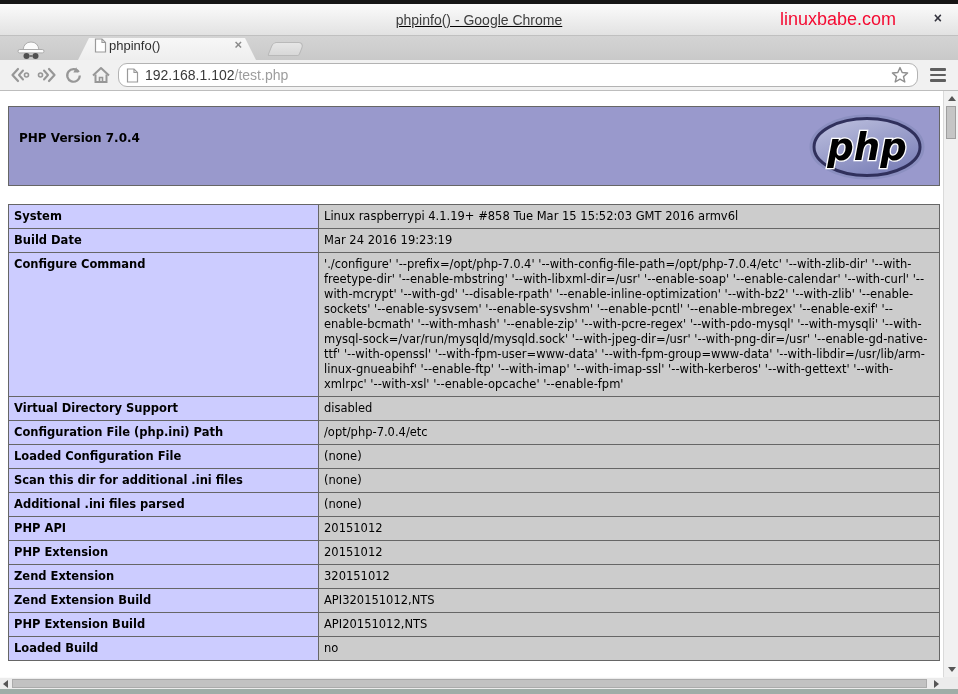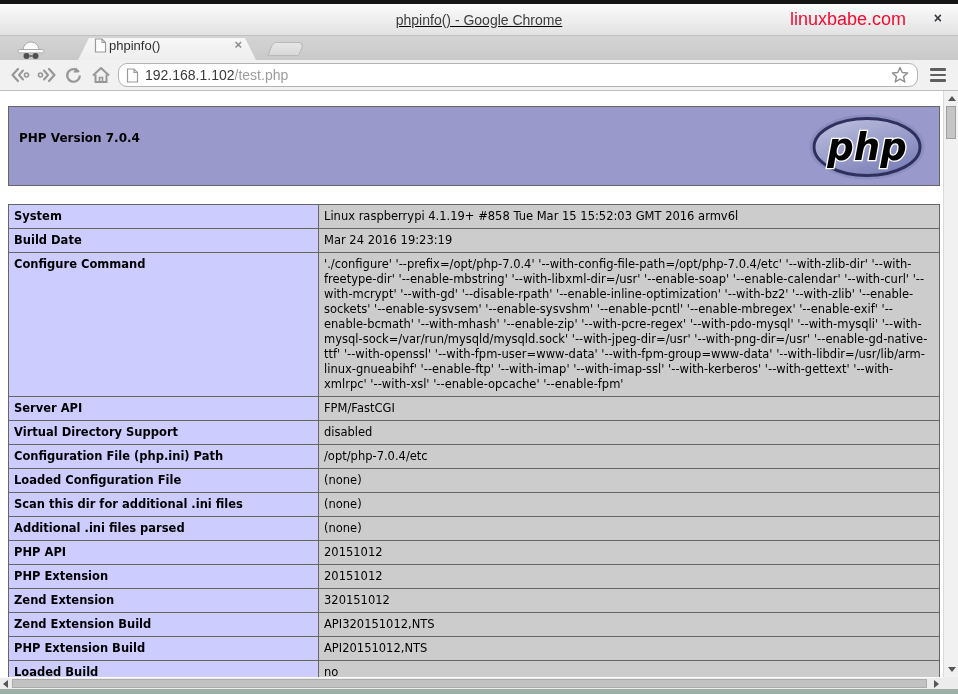--- a/index.html
+++ b/index.html
@@ -6,21 +6,21 @@
   html, body { width: 958px; height: 694px; overflow: hidden; }
   body { font-family: "Liberation Sans", sans-serif; background: #fff; }
   .window { width: 958px; height: 694px; display: flex; flex-direction: column; }
 
   
   .top-edge { height: 4px; background: #161616; flex: 0 0 auto; }
   .titlebar { height: 32px; flex: 0 0 auto; background: linear-gradient(#fbfbfb, #e2e2e2);
               border-bottom: 1px solid #c0c0c0; position: relative;
               display: flex; align-items: center; justify-content: center; text-decoration: underline; }
   .titlebar-title { font-size: 14px; color: #3d3d3d; }
-  .watermark { position: absolute; right: 52px; top: 5px; color: #f40b32; font-size: 18px; }
+  .watermark { position: absolute; right: 62px; top: 5px; color: #f40b32; font-size: 18px; }
   .window-close { position: absolute; right: 16px; top: 7px; color: #33333d; font-size: 14px;
                   font-weight: bold; line-height: 1; }
 
   
   .tabstrip { height: 24px; flex: 0 0 auto; background: linear-gradient(#d4d4d4, #c9c9c9);
               display: flex; align-items: flex-end; position: relative; }
   .incognito-badge { width: 62px; display: flex; justify-content: center; align-items: flex-end; height: 24px; }
   .tab { position: relative; width: 178px; height: 22px; margin-left: 16px;
          background: linear-gradient(#f7f7f7, #eeeeee);
          clip-path: polygon(11px 0, 167px 0, 178px 22px, 0 22px);
@@ -195,24 +195,20 @@
               </tr>
               <tr>
                 <th class="label">Build Date</th>
                 <td class="value">Mar 24 2016 19:23:19</td>
               </tr>
               <tr>
                 <th class="label">Configure Command</th>
                 <td class="value">'./configure' '--prefix=/opt/php-7.0.4' '--with-config-file-path=/opt/php-7.0.4/etc' '--with-zlib-dir' '--with-freetype-dir' '--enable-mbstring' '--with-libxml-dir=/usr' '--enable-soap' '--enable-calendar' '--with-curl' '--with-mcrypt' '--with-gd' '--disable-rpath' '--enable-inline-optimization' '--with-bz2' '--with-zlib' '--enable-sockets' '--enable-sysvsem' '--enable-sysvshm' '--enable-pcntl' '--enable-mbregex' '--enable-exif' '--enable-bcmath' '--with-mhash' '--enable-zip' '--with-pcre-regex' '--with-pdo-mysql' '--with-mysqli' '--with-mysql-sock=/var/run/mysqld/mysqld.sock' '--with-jpeg-dir=/usr' '--with-png-dir=/usr' '--enable-gd-native-ttf' '--with-openssl' '--with-fpm-user=www-data' '--with-fpm-group=www-data' '--with-libdir=/usr/lib/arm-linux-gnueabihf' '--enable-ftp' '--with-imap' '--with-imap-ssl' '--with-kerberos' '--with-gettext' '--with-xmlrpc' '--with-xsl' '--enable-opcache' '--enable-fpm'</td>
               </tr>
               <tr>
-                <th class="label">Server API</th>
-                <td class="value">FPM/FastCGI</td>
-              </tr>
-              <tr>
                 <th class="label">Virtual Directory Support</th>
                 <td class="value">disabled</td>
               </tr>
               <tr>
                 <th class="label">Configuration File (php.ini) Path</th>
                 <td class="value">/opt/php-7.0.4/etc</td>
               </tr>
               <tr>
                 <th class="label">Loaded Configuration File</th>
                 <td class="value">(none)</td>

